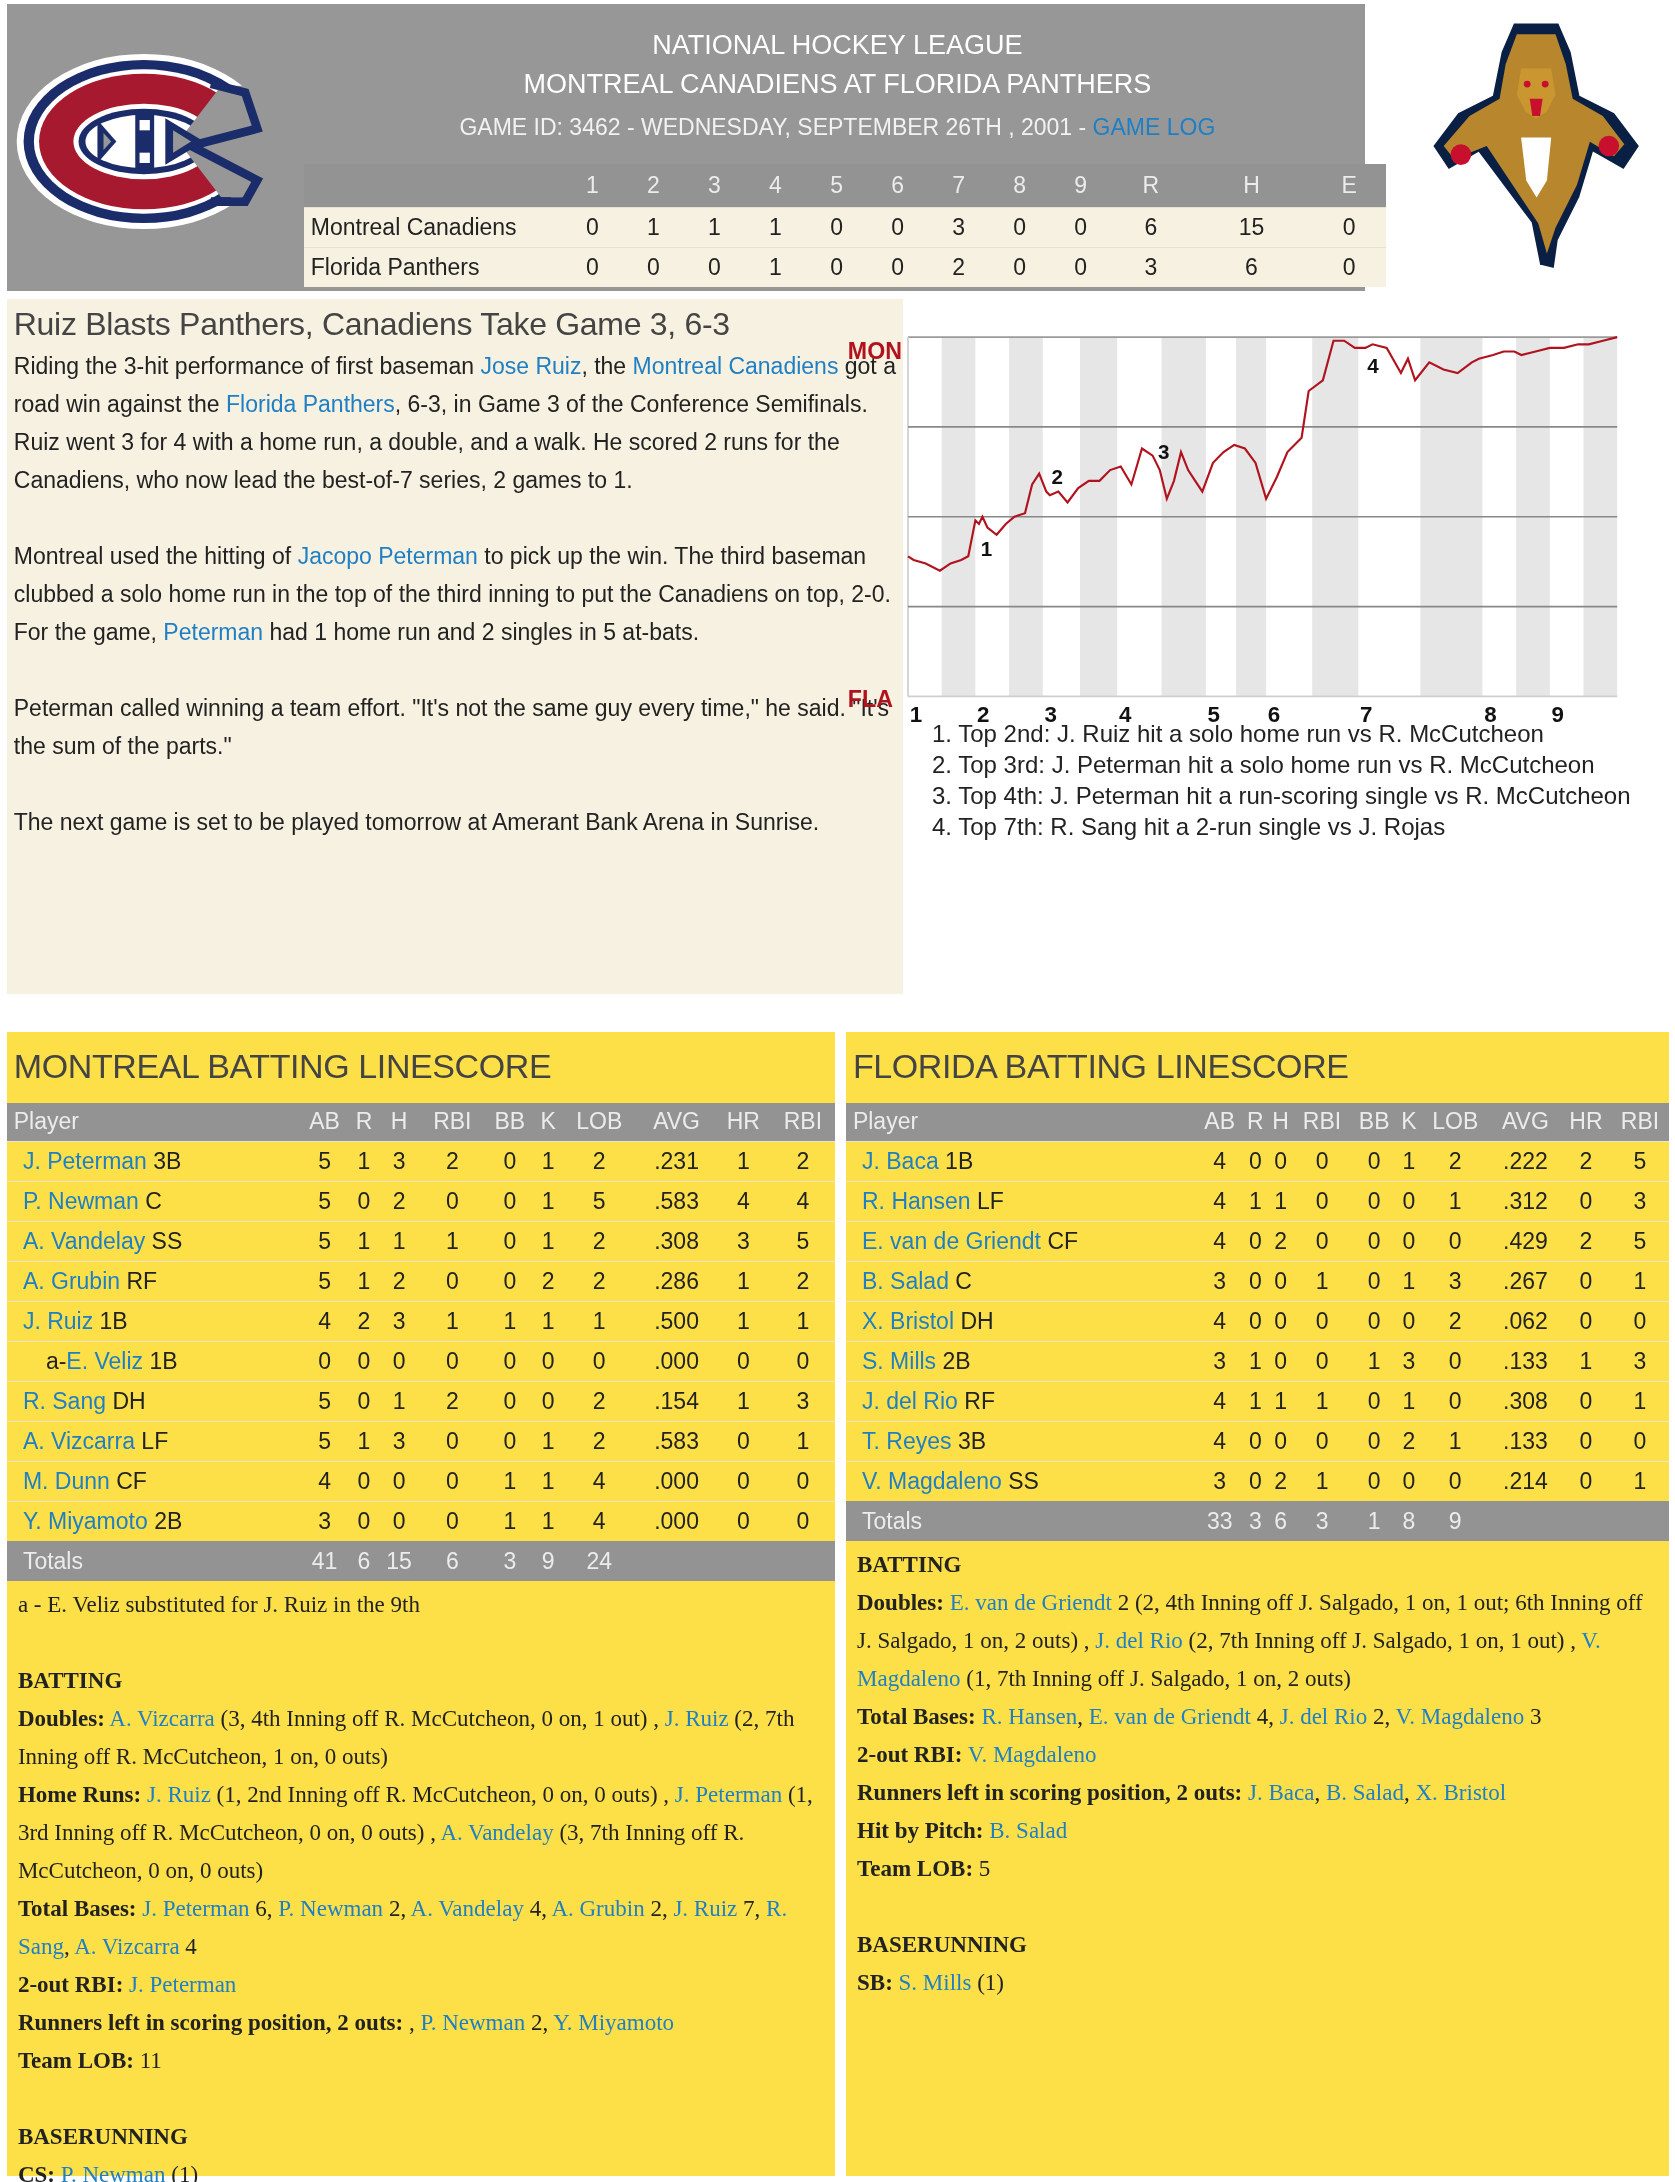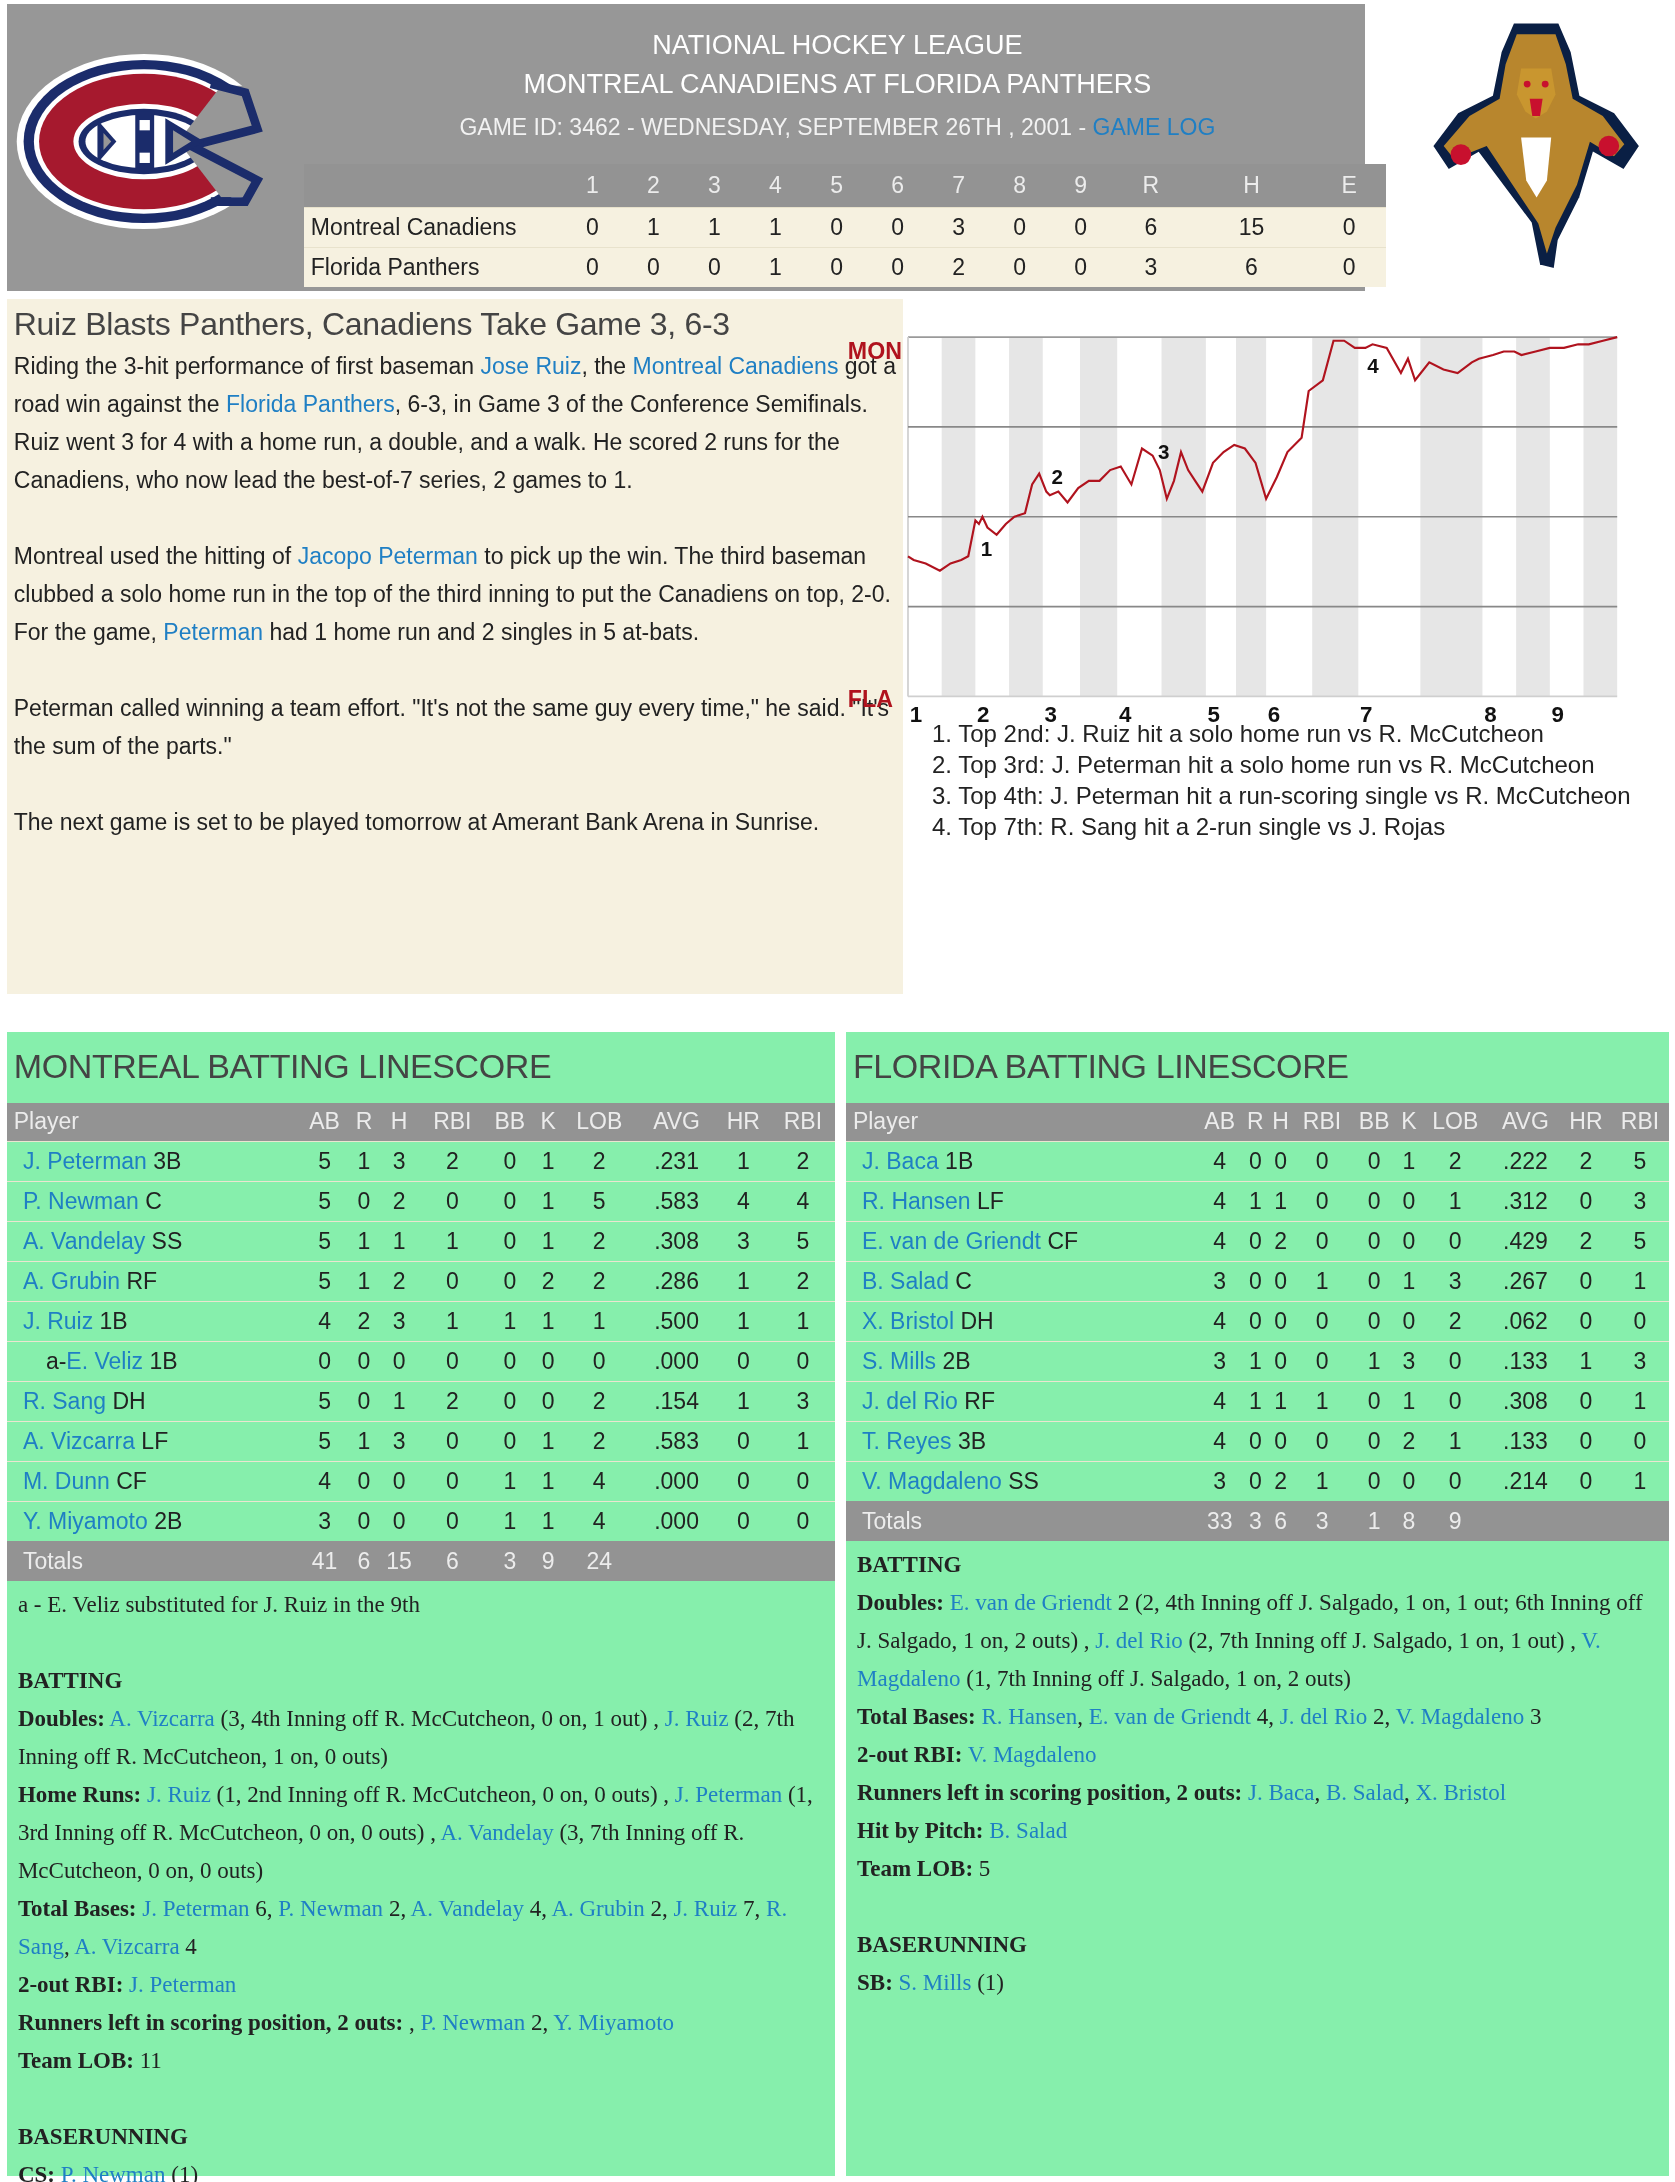--- a/index.html
+++ b/index.html
@@ -27,21 +27,21 @@
   #article-title { font-size: 32px; color: #444; margin-top: 6.9px; font-weight: normal; letter-spacing: -0.3px; }
   .article-p { font-size: 23px; line-height: 38px; color: #222; margin-top: 4px; }
   .article-p + .article-p { margin-top: 38px; }
 
   
   #chart-wrap { position: absolute; left: 839px; top: 301px; width: 836px; height: 568px; }
   #wp-chart { position: absolute; left: 0; top: 0; width: 836px; height: 447px; }
   #chart-notes { position: absolute; left: 93px; top: 417px; font-size: 24px; line-height: 31px; color: #222; }
 
   
-  .bat-box { position: absolute; background: #86efac; }
+  .bat-box { position: absolute; background: #fde047; }
   #mtl-box { left: 6.9px; top: 1032px; width: 828px; height: 1144px; }
   #fla-box { left: 846px; top: 1032px; width: 823px; height: 1144px; }
   .box-title { font-size: 34px; color: #444; padding: 6.9px 6.9px 0 6.9px; height: 71px; line-height: 55px; font-weight: normal; letter-spacing: -0.4px; }
   .bat-table { width: 100%; border-collapse: collapse; font-size: 23px; }
   .bat-table th { background: #939393; color: #ececec; font-weight: normal; height: 38px; text-align: center; }
   .bat-table th.pcol { text-align: left; padding-left: 6.9px; }
   .bat-table td { height: 40px; text-align: center; border-top: 1.7px solid #ebe5d0; }
   .bat-table td.pcol { text-align: left; padding-left: 16px; }
   .bat-table td.pcol.sub { padding-left: 39px; }
   .bat-table tr.totals td { background: #939393; color: #ececec; border-top: none; height: 40px; }

